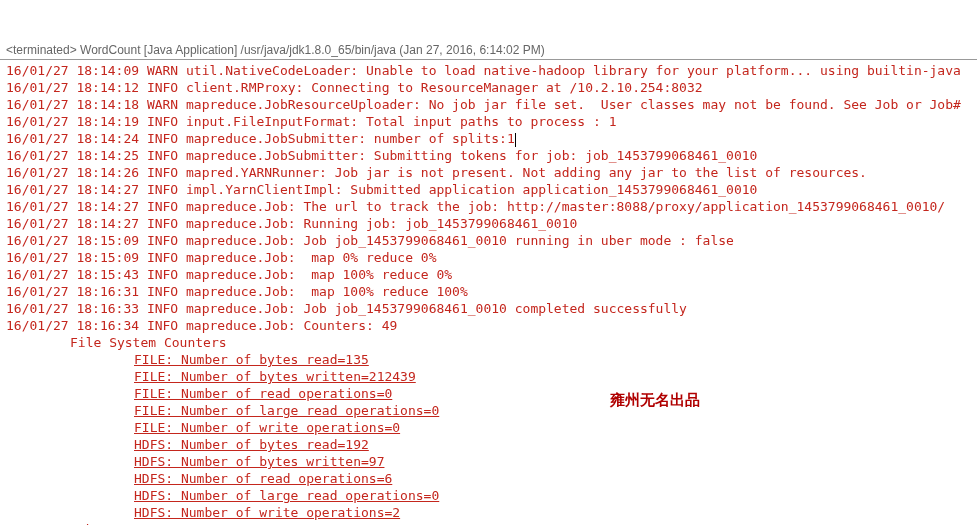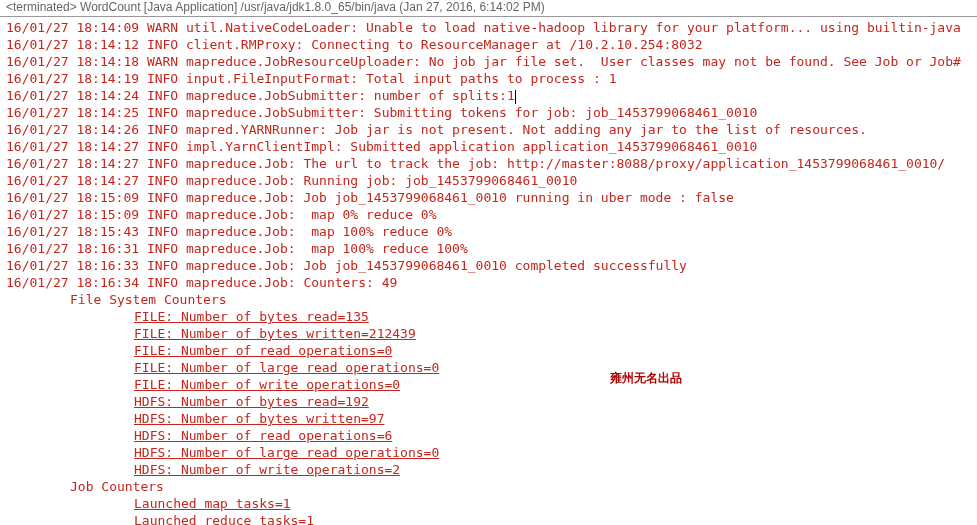--- a/index.html
+++ b/index.html
@@ -14,45 +14,46 @@
       position: relative;
     }
     .header-bar {
       padding: 0 6px 2px 6px;
       color: #666;
       font-family: sans-serif;
       font-size: 12px;
       border-bottom: 1px solid #999;
       white-space: nowrap;
       overflow: hidden;
+      margin-top: 43px;
     }
     .console {
       padding: 2px 6px;
       white-space: pre;
       line-height: 17px;
       color: #c4261d;
       position: relative;
     }
     .console .line {
       display: block;
     }
     .indent-1 {
       padding-left: 64px;
     }
     .indent-2 {
       padding-left: 128px;
       text-decoration: underline;
     }
     .watermark {
       position: absolute;
-      top: 370px;
+      top: 391px;
       left: 610px;
       font-family: "SimSun", "Microsoft YaHei", sans-serif;
       font-weight: bold;
-      font-size: 12px;
+      font-size: 15px;
       color: #b00000;
       pointer-events: none;
     }
     .caret {
       display: inline-block;
       width: 1px;
       height: 14px;
       background: #000;
       vertical-align: middle;
       margin-left: 0;

